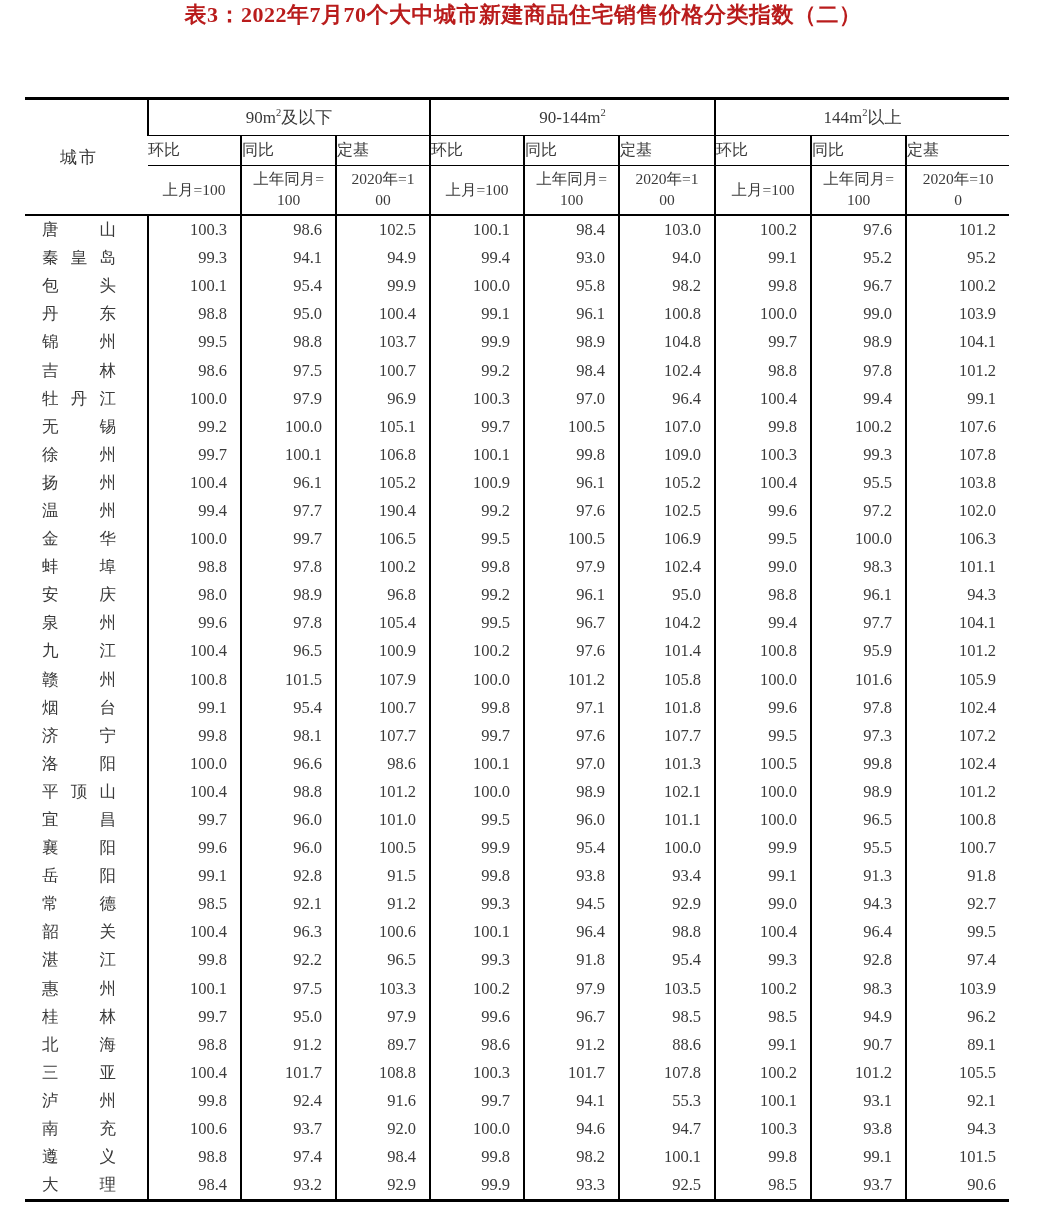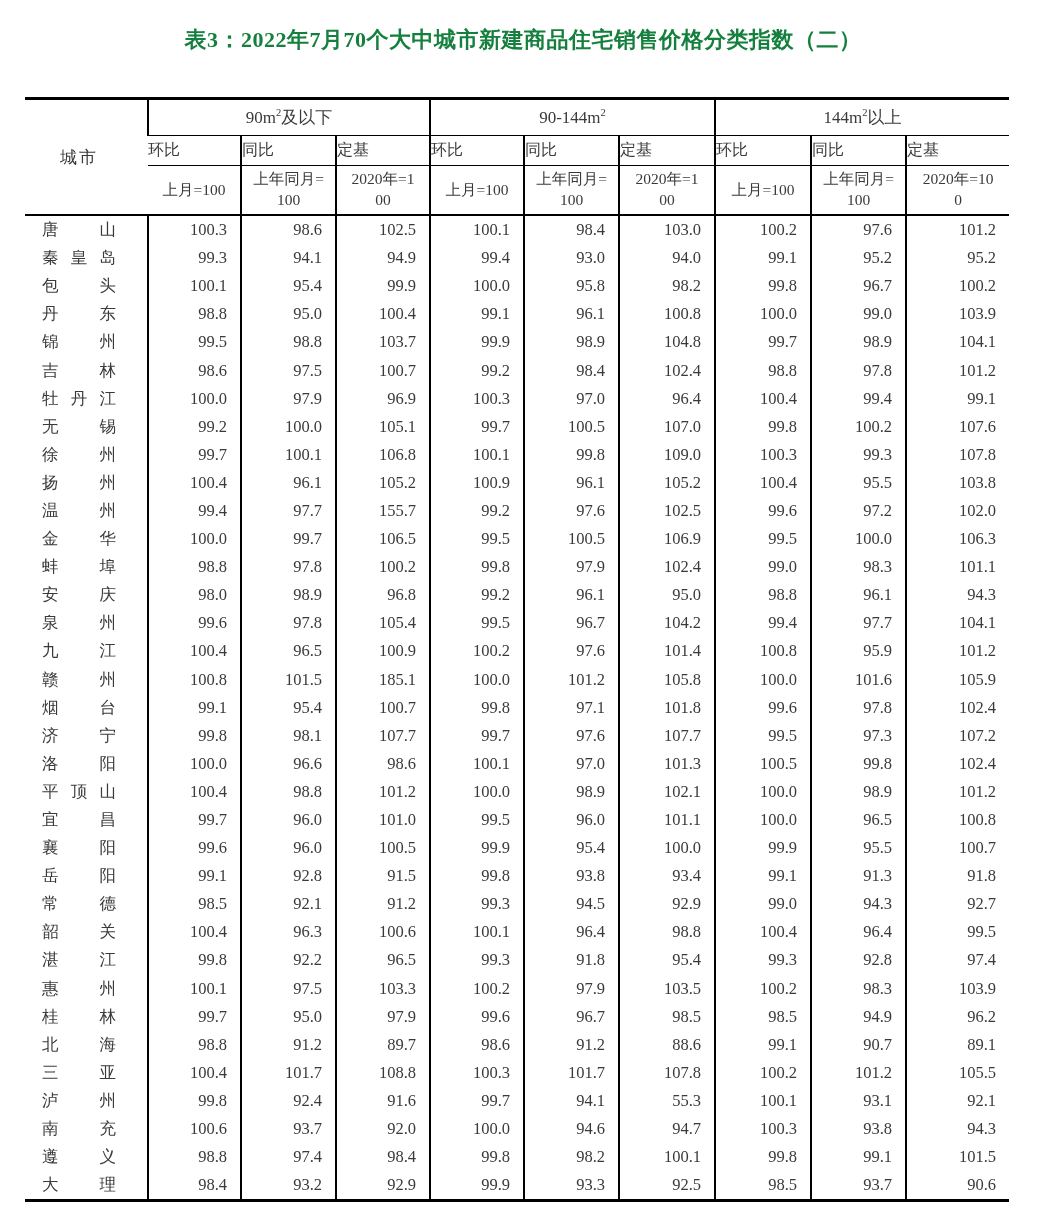--- a/index.html
+++ b/index.html
@@ -16,26 +16,25 @@
     color: #3a3a3a;
   }
   .page {
     position: relative;
     width: 1046px;
     height: 1228px;
     background: #ffffff;
   }
   .title {
     margin: 0;
-    padding-top: 25px;
     text-align: center;
     font-size: 22px;
     font-weight: bold;
     letter-spacing: 0.5px;
-    color: #15803d;
+    color: #b91c1c;
     font-family: "Liberation Serif", "DejaVu Serif", serif;
   }
   table.price-table {
     position: absolute;
     left: 25px;
     top: 97px;
     width: 984px;
     border-collapse: collapse;
     table-layout: fixed;
     border-top: 3px solid #000;
@@ -259,21 +258,21 @@
           <td class="num-cell">96.1</td>
           <td class="num-cell">105.2</td>
           <td class="num-cell">100.4</td>
           <td class="num-cell">95.5</td>
           <td class="num-cell">103.8</td>
         </tr>
         <tr>
           <td class="city-cell"><span class="city-name">温州</span></td>
           <td class="num-cell">99.4</td>
           <td class="num-cell">97.7</td>
-          <td class="num-cell">155.7</td>
+          <td class="num-cell">190.4</td>
           <td class="num-cell">99.2</td>
           <td class="num-cell">97.6</td>
           <td class="num-cell">102.5</td>
           <td class="num-cell">99.6</td>
           <td class="num-cell">97.2</td>
           <td class="num-cell">102.0</td>
         </tr>
         <tr>
           <td class="city-cell"><span class="city-name">金华</span></td>
           <td class="num-cell">100.0</td>
@@ -331,21 +330,21 @@
           <td class="num-cell">97.6</td>
           <td class="num-cell">101.4</td>
           <td class="num-cell">100.8</td>
           <td class="num-cell">95.9</td>
           <td class="num-cell">101.2</td>
         </tr>
         <tr>
           <td class="city-cell"><span class="city-name">赣州</span></td>
           <td class="num-cell">100.8</td>
           <td class="num-cell">101.5</td>
-          <td class="num-cell">185.1</td>
+          <td class="num-cell">107.9</td>
           <td class="num-cell">100.0</td>
           <td class="num-cell">101.2</td>
           <td class="num-cell">105.8</td>
           <td class="num-cell">100.0</td>
           <td class="num-cell">101.6</td>
           <td class="num-cell">105.9</td>
         </tr>
         <tr>
           <td class="city-cell"><span class="city-name">烟台</span></td>
           <td class="num-cell">99.1</td>

